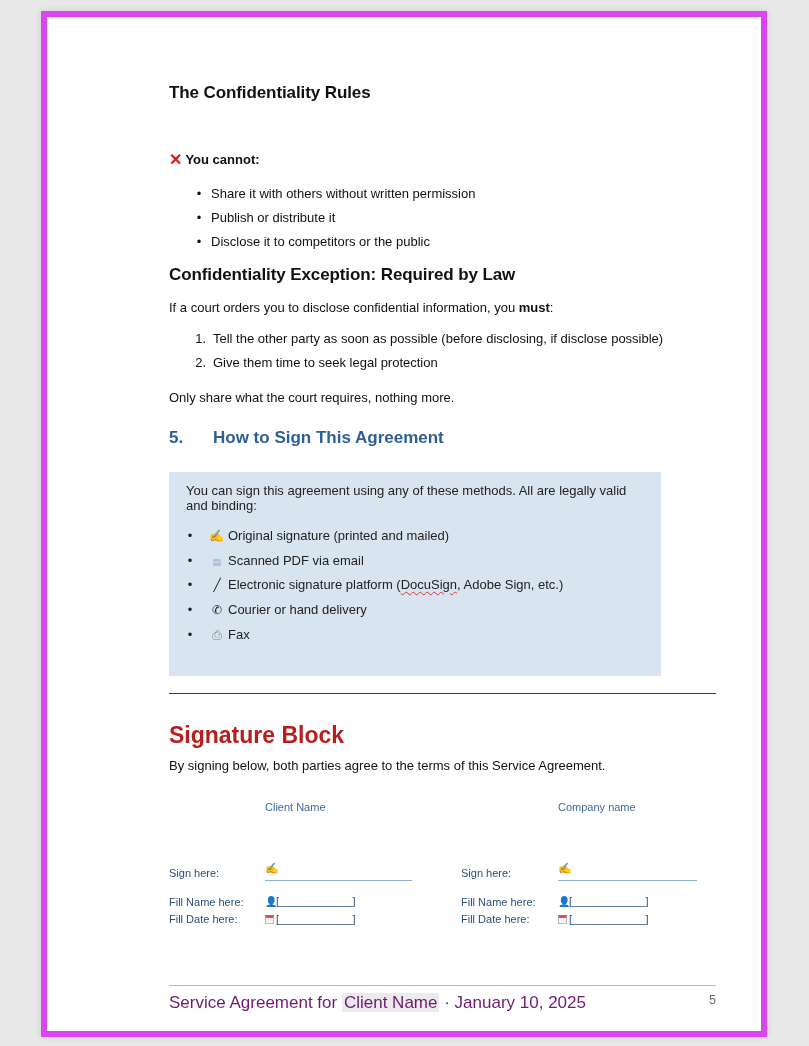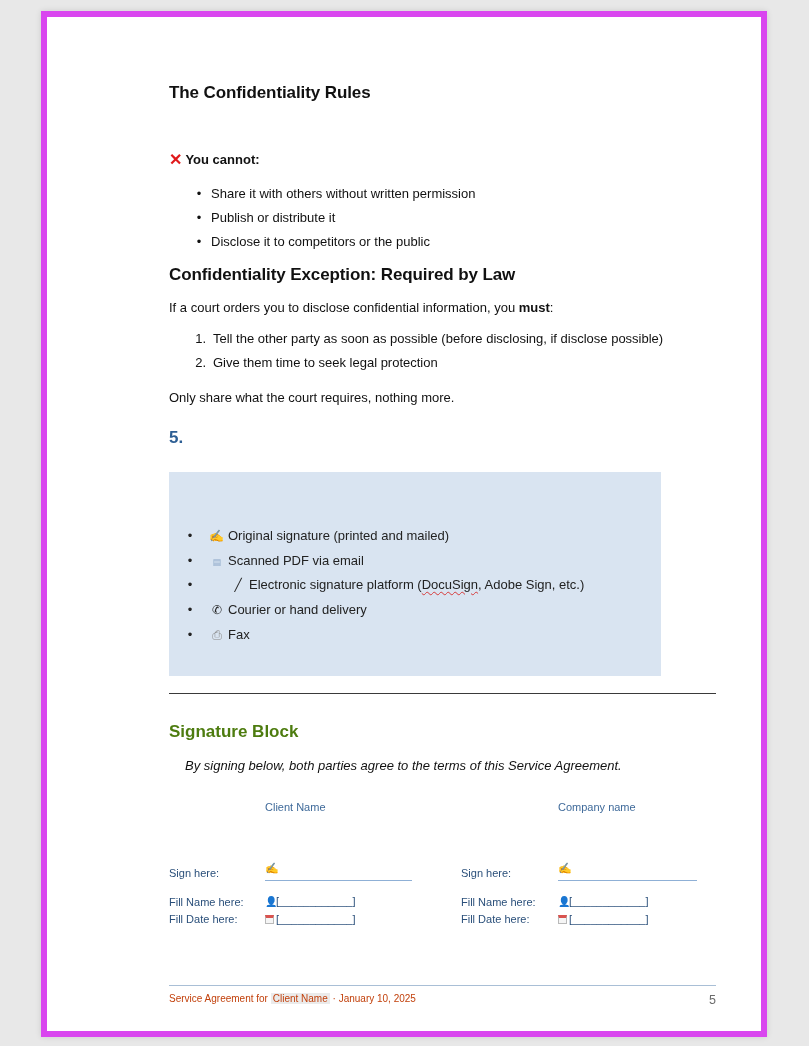--- a/index.html
+++ b/index.html
@@ -41,21 +41,21 @@
       vertical-align: -1px; margin-right: 4px; font-weight: bold;
     }
     .x-icon {
       display: inline-block; color: #e0191b; font-weight: bold;
       font-size: 16px; line-height: 13px; margin-right: 3px; vertical-align: -1px;
     }
     .h-blue-num {
       font-size: 17px; font-weight: bold; color: #2e5f94;
     }
     .h-blue {
-      font-size: 17px; font-weight: bold; color: #4d7c0f;
+      font-size: 23px; font-weight: bold; color: #b91c1c;
     }
     .blue-box {
       position: absolute;
       left: 122px; top: 455px;
       width: 492px; height: 204px;
       background: #d9e4f1;
     }
     .blue-box .bt { font-size: 13px; color: #222; }
     .method-icon { display: inline-block; width: 16px; text-align: center; margin-right: 3px; font-size: 12px; }
     .squiggle { text-decoration: underline wavy #d63a3a; text-decoration-thickness: 1px; text-underline-offset: 2px; }
@@ -73,21 +73,21 @@
     .cal-icon {
       display: inline-block; width: 9px; height: 9px; border: 1px solid #b9b9b9;
       border-top: 3px solid #d9534f; background: #f5f5f5; vertical-align: -1px;
       margin-right: 2px; box-sizing: border-box;
     }
     .fill-blank { font-size: 11px; color: #2a4f7a; }
     .footer-line {
       position: absolute; left: 122px; top: 968px; width: 547px; height: 0;
       border-top: 1px solid #a9bfd6;
     }
-    .footer-text { position: absolute; left: 122px; top: 976px; font-size: 10px; color: #c2410c; }
+    .footer-text { position: absolute; left: 122px; top: 976px; font-size: 17px; color: #701a75; }
     .footer-highlight { background: #ebebeb; padding: 0 2px; }
     .page-number { position: absolute; left: 655px; top: 976px; width: 14px; text-align: right; font-size: 12.5px; color: #6b6b6b; }
   </style>
 </head>
 <body>
 
 <div class="page">
 
   <div class="abs h-black" style="left:122px; top:66px;">The Confidentiality Rules</div>
 
@@ -120,38 +120,40 @@
     <span class="bullet-text">Tell the other party as soon as possible (before disclosing, if disclose possible)</span>
   </div>
   <div class="bullet-row" style="left:122px; top:338px; width:520px;">
     <span class="num-marker" style="width:37px;">2.</span>
     <span class="bullet-text">Give them time to seek legal protection</span>
   </div>
 
   <div class="abs body-text" style="left:122px; top:362px; white-space:nowrap;margin-top:11px;">Only share what the court requires, nothing more.</div>
 
   <div class="abs h-blue-num" style="left:122px; top:411px;">5.</div>
+  <div class="abs h-blue-num" style="left:166px; top:411px; white-space:nowrap;">How to Sign This Agreement</div>
 
   <div class="blue-box">
+    <div class="abs bt" style="left:17px; top:11px; width:465px; line-height:15px;">You can sign this agreement using any of these methods. All are legally valid and binding:</div>
 
     <div class="bullet-row bt" style="left:17px; top:56px;">
       <span class="bullet-dot" style="width:8px;">•</span>
       <span class="bullet-text" style="left:23px;">
         <span class="method-icon" style="color:#e39a2a;">✍</span><span>Original signature (printed and mailed)</span>
       </span>
     </div>
     <div class="bullet-row bt" style="left:17px; top:81px;">
       <span class="bullet-dot" style="width:8px;">•</span>
       <span class="bullet-text" style="left:23px;">
         <span class="method-icon" style="color:#8da8c8; font-size:9px;">▤</span><span>Scanned PDF via email</span>
       </span>
     </div>
     <div class="bullet-row bt" style="left:17px; top:105px;">
       <span class="bullet-dot" style="width:8px;">•</span>
-      <span class="bullet-text" style="left:23px;margin-left:21px;">
+      <span class="bullet-text" style="left:23px;">
         <span class="method-icon" style="color:#222;">╱</span><span>Electronic signature platform (</span><span class="squiggle">DocuSign</span><span>, Adobe Sign, etc.)</span>
       </span>
     </div>
     <div class="bullet-row bt" style="left:17px; top:130px;">
       <span class="bullet-dot" style="width:8px;">•</span>
       <span class="bullet-text" style="left:23px;">
         <span class="method-icon" style="color:#222;">✆</span><span>Courier or hand delivery</span>
       </span>
     </div>
     <div class="bullet-row bt" style="left:17px; top:155px;">
@@ -159,21 +161,21 @@
       <span class="bullet-text" style="left:23px;">
         <span class="method-icon" style="color:#888;">⎙</span><span>Fax</span>
       </span>
     </div>
 
   </div>
 
   <div class="hr-dark"></div>
 
   <div class="abs h-blue" style="left:122px; top:705px;">Signature Block</div>
-  <div class="abs body-text" style="left:138px; top:741px; white-space:nowrap;font-style:italic;">By signing below, both parties agree to the terms of this Service Agreement.</div>
+  <div class="abs body-text" style="left:122px; top:741px; white-space:nowrap;">By signing below, both parties agree to the terms of this Service Agreement.</div>
 
   <div class="party-label" style="left:218px; top:784px;">Client Name</div>
   <div class="sig-label" style="left:122px; top:850px;">Sign here:</div>
   <span class="pen-icon" style="left:218px; top:845px;">✍</span>
   <div class="sig-line" style="left:218px; top:863px; width:147px;"></div>
   <div class="sig-label" style="left:122px; top:879px;">Fill Name here:</div>
   <div class="abs fill-blank" style="left:218px; top:878px; white-space:nowrap;">
     <span class="person-icon">👤</span><span>[____________]</span>
   </div>
   <div class="sig-label" style="left:122px; top:896px;">Fill Date here:</div>

